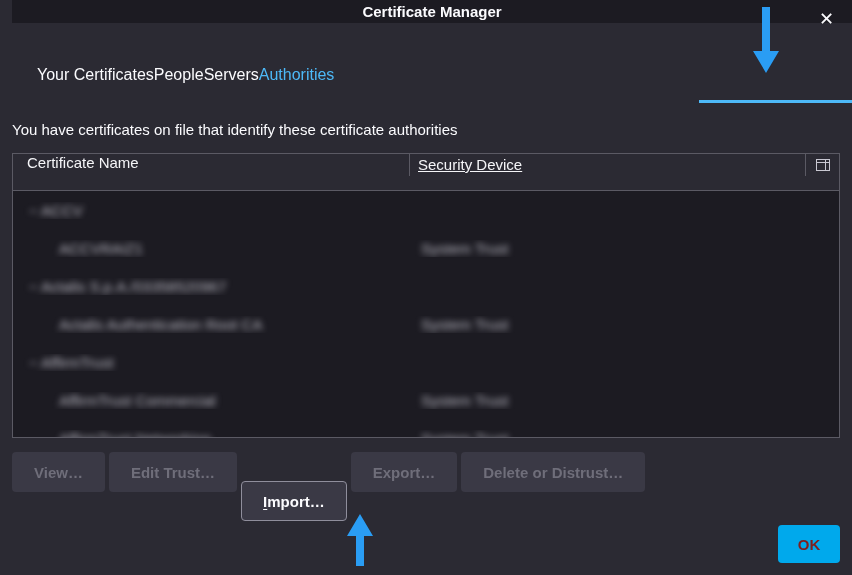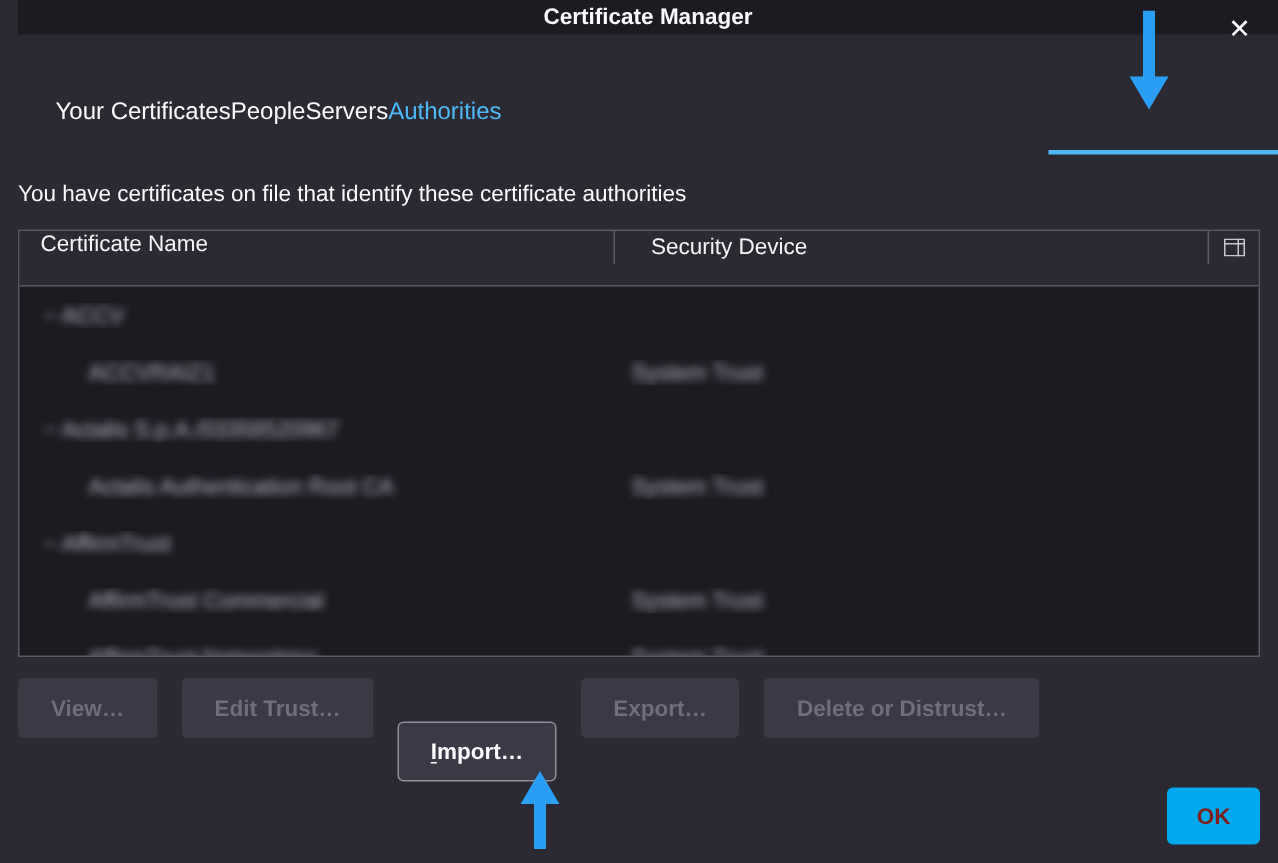--- a/index.html
+++ b/index.html
@@ -47,34 +47,34 @@
   
   .table{
     margin:0 12px;border:1px solid var(--border);height:285px;overflow:hidden;
     background:var(--tablebg);display:flex;flex-direction:column;
   }
   .thead{
     flex:0 0 37px;display:flex;background:var(--bg);
     border-bottom:1px solid var(--border);font-size:15px;color:#f5f5f8;
   }
   .h-name{flex:0 0 396px;padding-left:14px;}
-  .h-device{flex:1;padding-left:24px;border-left:1px solid var(--border);height:22px;line-height:22px;}
+  .h-device{flex:1;padding-left:8px;border-left:1px solid var(--border);height:22px;line-height:22px;text-decoration:underline;}
   .h-picker{
     flex:0 0 34px;border-left:1px solid var(--border);height:22px;
     display:flex;align-items:center;justify-content:center;cursor:pointer;background:none;padding:0;border-top:none;border-right:none;border-bottom:none;
   }
   .tbody{flex:1;overflow:hidden;}
   .row{height:38px;display:flex;align-items:center;font-size:15px;color:#b9b8c2;cursor:default;}
   .cell.name{flex:0 0 396px;overflow:hidden;white-space:nowrap;}
   .cell.name.group{padding-left:16px;}
   .cell.name.child{padding-left:46px;}
   .cell.device{flex:1;padding-left:12px;overflow:hidden;white-space:nowrap;}
   .redacted{filter:blur(3px);}
   
-  .actions{margin:14px 12px 0 12px;display:flex;gap:16px;}
+  .actions{margin:14px 12px 0 12px;display:flex;gap:4px;}
   .action-btn{
     height:40px;padding:0 21px;border-radius:4px;background:var(--btnbg);
     border:1px solid transparent;font-family:"Liberation Sans",sans-serif;
     font-size:15px;font-weight:600;cursor:pointer;white-space:nowrap;
   }
   .action-btn.disabled{color:var(--muted);}
   .action-btn.enabled{color:var(--text);border-color:#8f8e9c;margin-top:29px;}
   .action-btn u{text-decoration:underline;text-underline-offset:2px;}
   
   .ok-btn{

